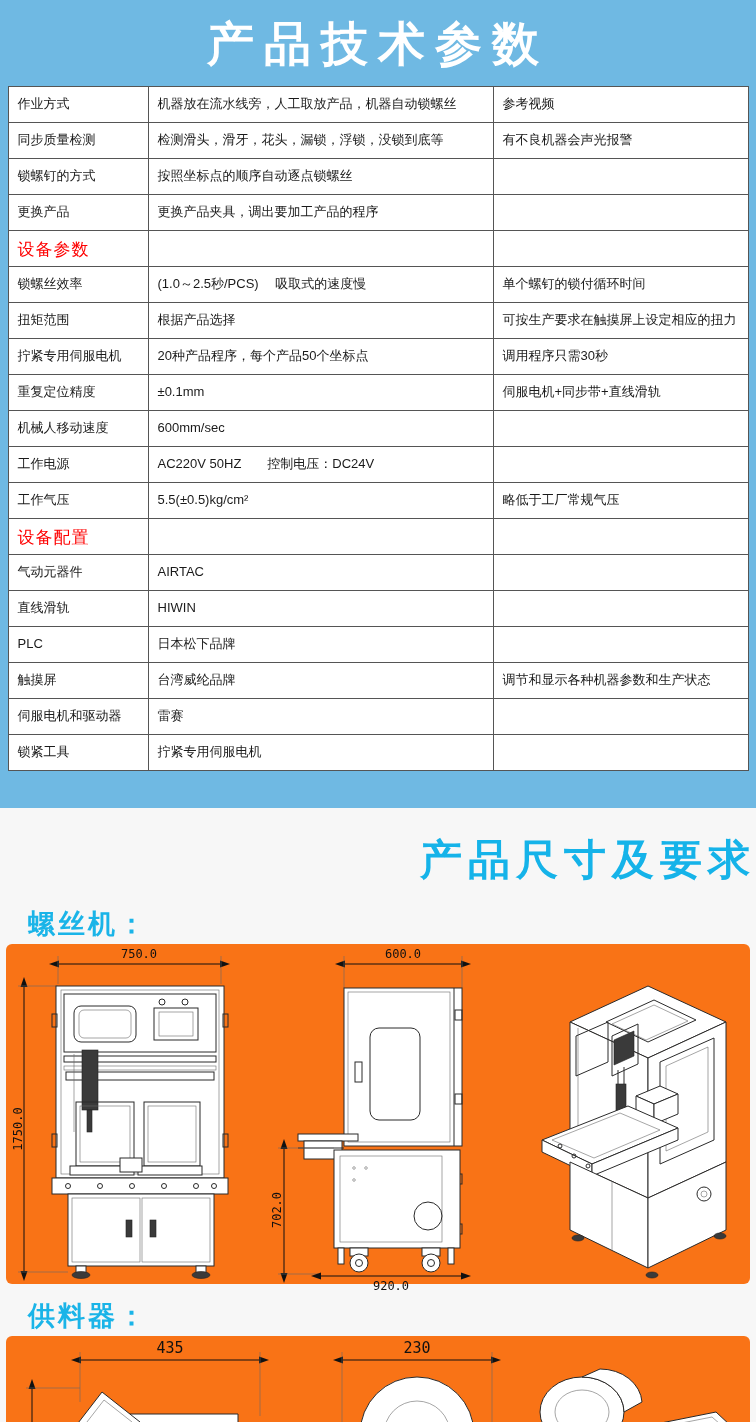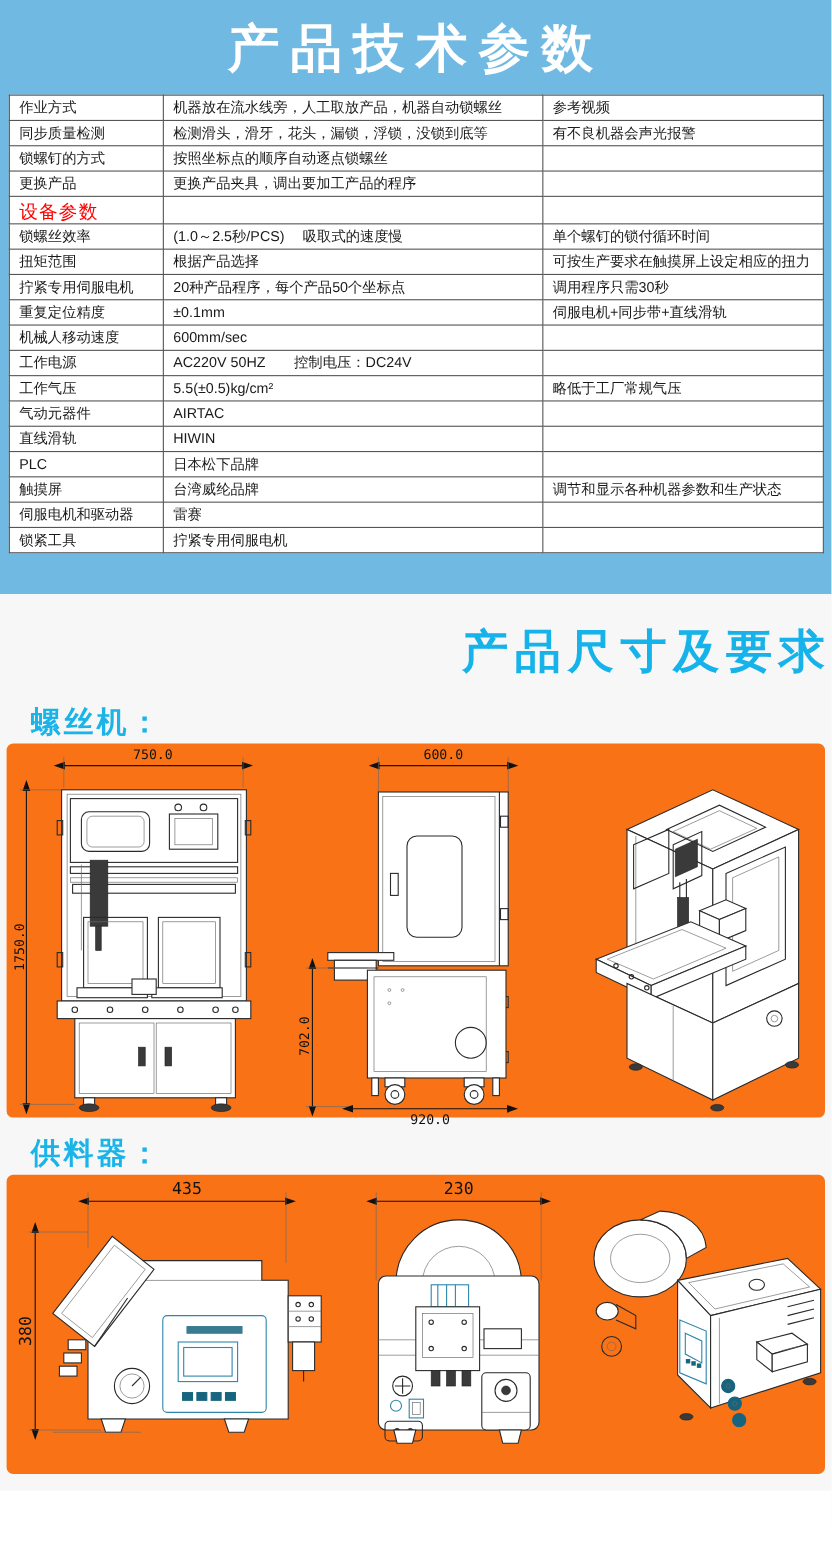--- a/index.html
+++ b/index.html
@@ -28,21 +28,21 @@
     margin:0 auto;
     border-collapse:collapse;
     background:#ffffff;
     table-layout:fixed;
   }
   table.spec td {
     border:1px solid #555;
     font-size:13px;
     color:#1a1a1a;
     padding:0 9px;
-    height:23px;
+    height:36px;
     line-height:1.25;
     overflow:hidden;
     white-space:nowrap;
   }
   table.spec col.c1 { width:140px; }
   table.spec col.c2 { width:345px; }
   table.spec col.c3 { width:255px; }
   table.spec tr.sec td:first-child {
     color:#fe0000;
     font-size:17px;
@@ -154,20 +154,25 @@
       <tr>
           <td>工作电源</td>
           <td>AC220V  50HZ　　控制电压：DC24V</td>
           <td></td>
         </tr>
       <tr>
           <td>工作气压</td>
           <td>5.5(±0.5)kg/cm²</td>
           <td>略低于工厂常规气压</td>
         </tr>
+      <tr class="sec">
+          <td>设备配置</td>
+          <td></td>
+          <td></td>
+        </tr>
       <tr>
           <td>气动元器件</td>
           <td>AIRTAC</td>
           <td></td>
         </tr>
       <tr>
           <td>直线滑轨</td>
           <td>HIWIN</td>
           <td></td>
         </tr>

